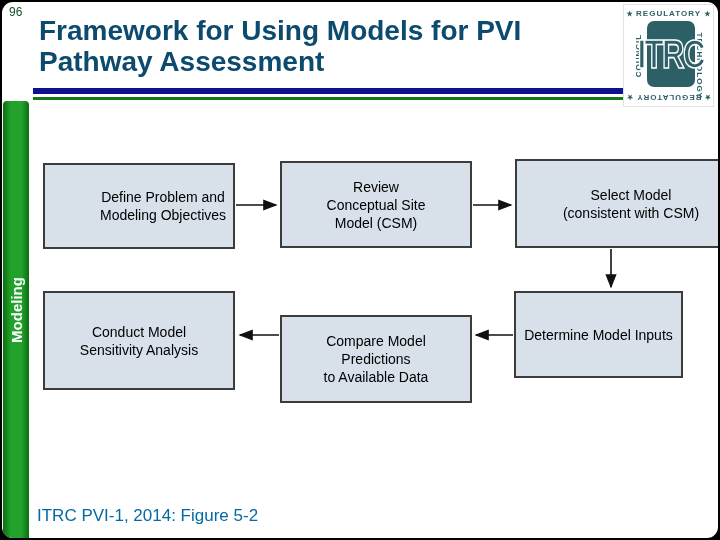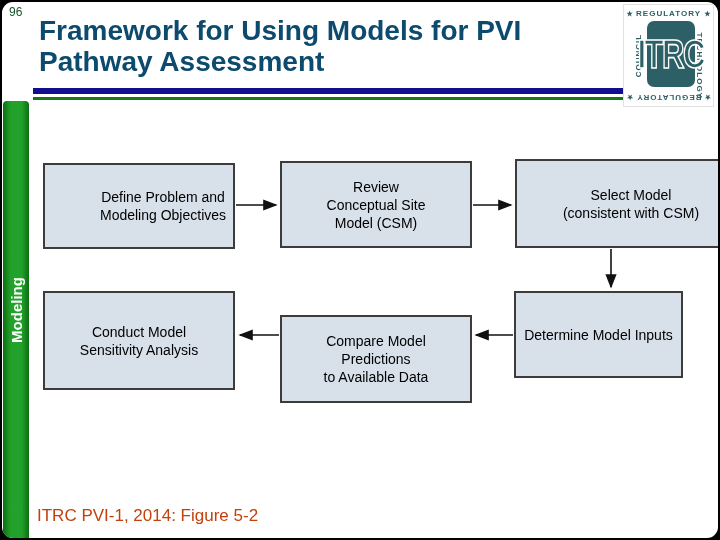--- a/index.html
+++ b/index.html
@@ -65,21 +65,21 @@
     font-size:14px;line-height:18px;color:#000;white-space:pre-line;
   }
   .b1{left:41px;top:161px;width:192px;height:86px;padding-left:48px;}
   .b2{left:278px;top:159px;width:192px;height:87px;}
   .b3{left:513px;top:157px;width:232px;height:89px;}
   .b4{left:41px;top:289px;width:192px;height:99px;}
   .b5{left:278px;top:289px;width:192px;height:88px;margin-top:24px;}
   .b6{left:512px;top:289px;width:169px;height:87px;}
   .arrows{position:absolute;left:0;top:0;width:716px;height:536px;pointer-events:none;}
   .footer{
-    position:absolute;left:35px;top:504px;font-size:17px;color:#c2410c;
+    position:absolute;left:35px;top:504px;font-size:17px;color:#0369a1;
   }
 </style>
 </head>
 <body>
 
 <div class="slide">
 
   <div class="slide-number">96</div>
 
   <div class="title">Framework for Using Models for PVI

